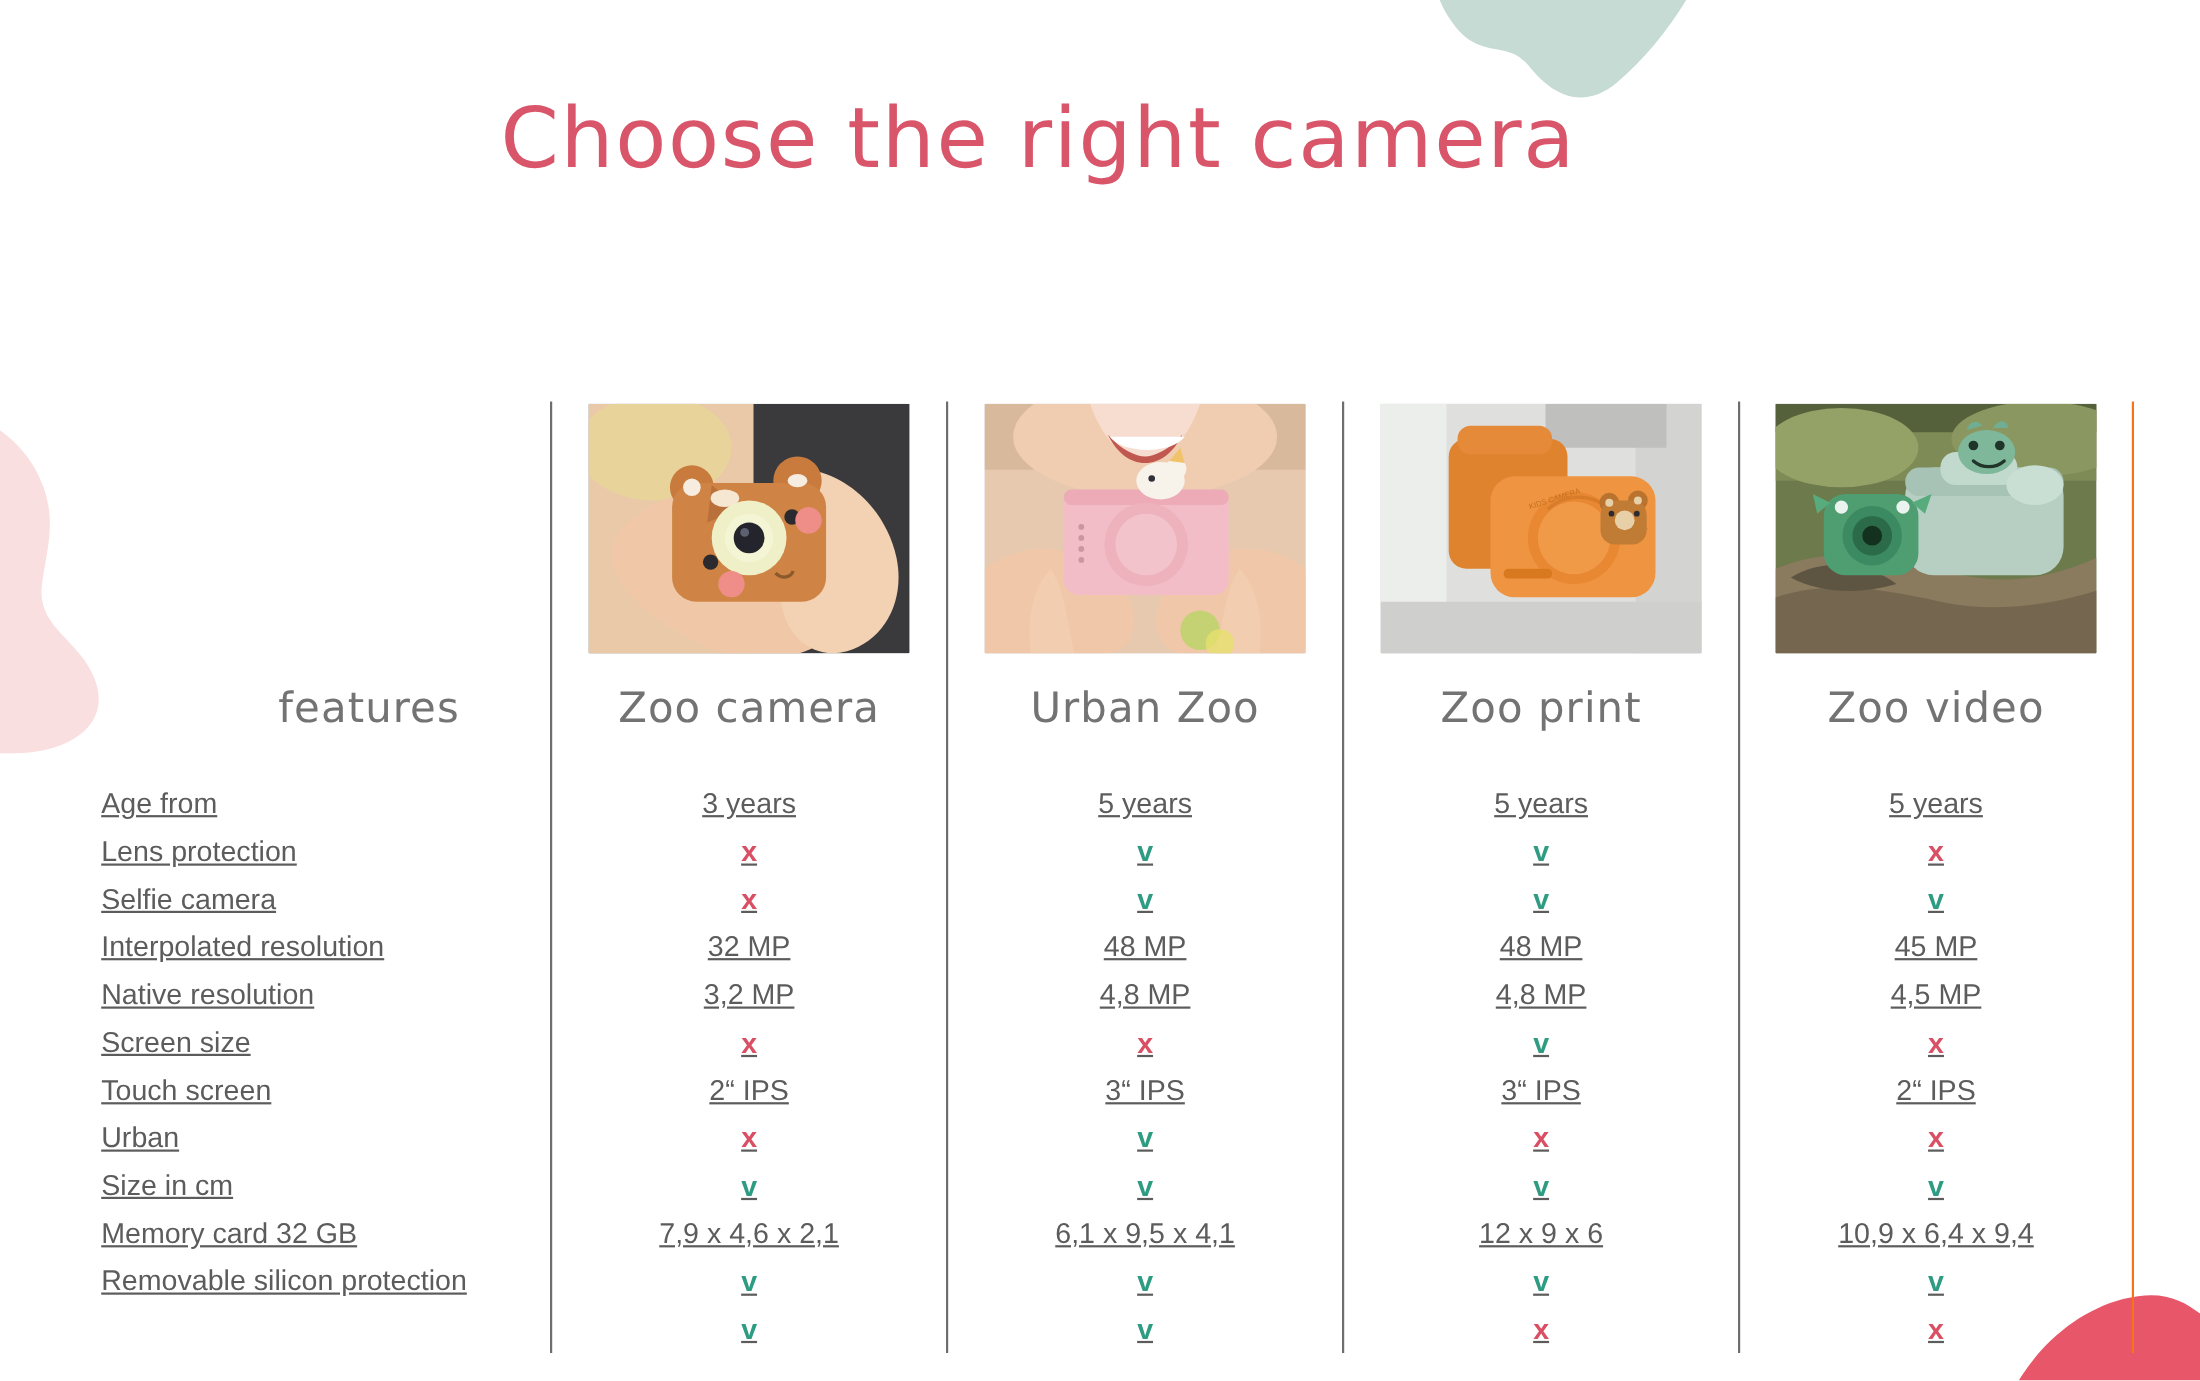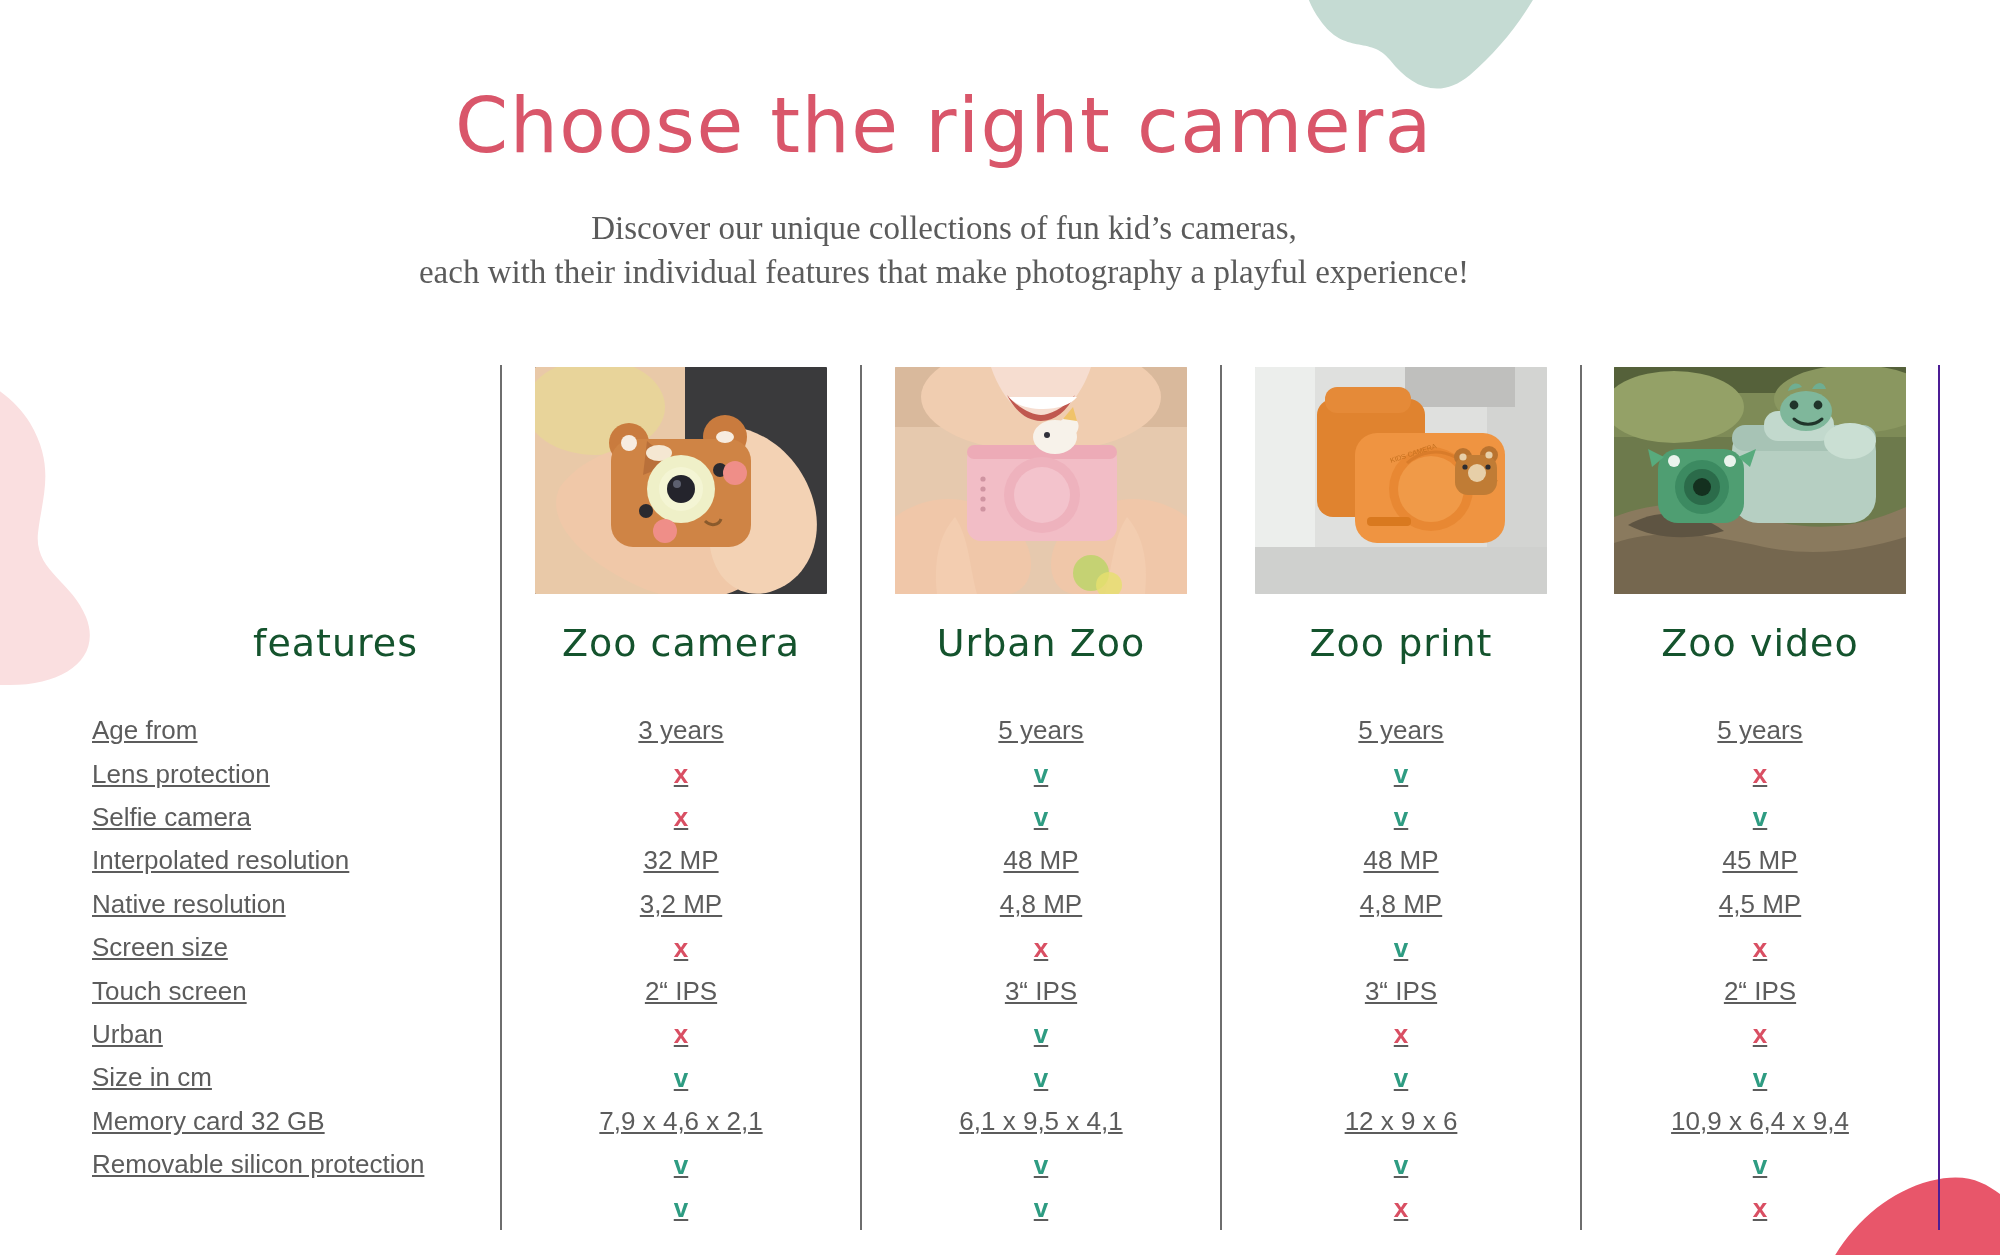--- a/index.html
+++ b/index.html
@@ -43,39 +43,39 @@
     position:absolute;
     top:365px;
     left:0;
     width:2000px;
     display:grid;
     grid-template-columns:500px 360px 360px 360px 360px;
     column-gap:0;
   }
   .col { position:relative; }
   .col.product { border-left:2px solid #6e6e6e; }
-  .col.product.last { border-right:2px solid #4c1d95; }
+  .col.product.last { border-right:2px solid #f97316; }
 
   
   .photo-cell { height:232px; display:flex; align-items:flex-start; justify-content:center; padding-top:2px; }
   .photo {
     width:292px; height:227px;
     border-radius:1px;
     overflow:hidden;
     position:relative;
     background:#ddd;
   }
   .photo svg { display:block; width:100%; height:100%; }
 
   
   .name-cell { height:92px; display:flex; align-items:center; justify-content:center; }
   .col-title {
     font-family:"DejaVu Sans", sans-serif;
     font-size:38px;
-    color:#14532d;
+    color:#737373;
     letter-spacing:1px;
     white-space:nowrap;
   }
   #features-head-cell { height:92px; display:flex; align-items:center; justify-content:flex-end; padding-right:82px; }
 
   
   .rows { padding-top:20px; }
   .row {
     height:43.4px;
     display:flex;
@@ -108,24 +108,20 @@
   </div>
 
   <div class="blob" id="blob-red-br">
     <svg viewBox="0 0 330 190" xmlns="http://www.w3.org/2000/svg">
       <path d="M0,190 C10,120 60,62 120,46 C170,33 186,58 212,76 C244,98 268,80 330,74 L330,190 Z" fill="#e8566a"></path>
     </svg>
   </div>
 
   <div id="header">
     <h1 id="page-title">Choose the right camera</h1>
-    <p id="subtitle">
-      <span class="sub-line">Discover our unique collections of fun kid’s cameras,</span>
-      <span class="sub-line">each with their individual features that make photography a playful experience!</span>
-    </p>
   </div>
 
   <div id="table">
 
     <div class="col feat-col">
       <div class="photo-cell"></div>
       <div id="features-head-cell">
         <span class="col-title">features</span>
       </div>
       <div class="rows">

